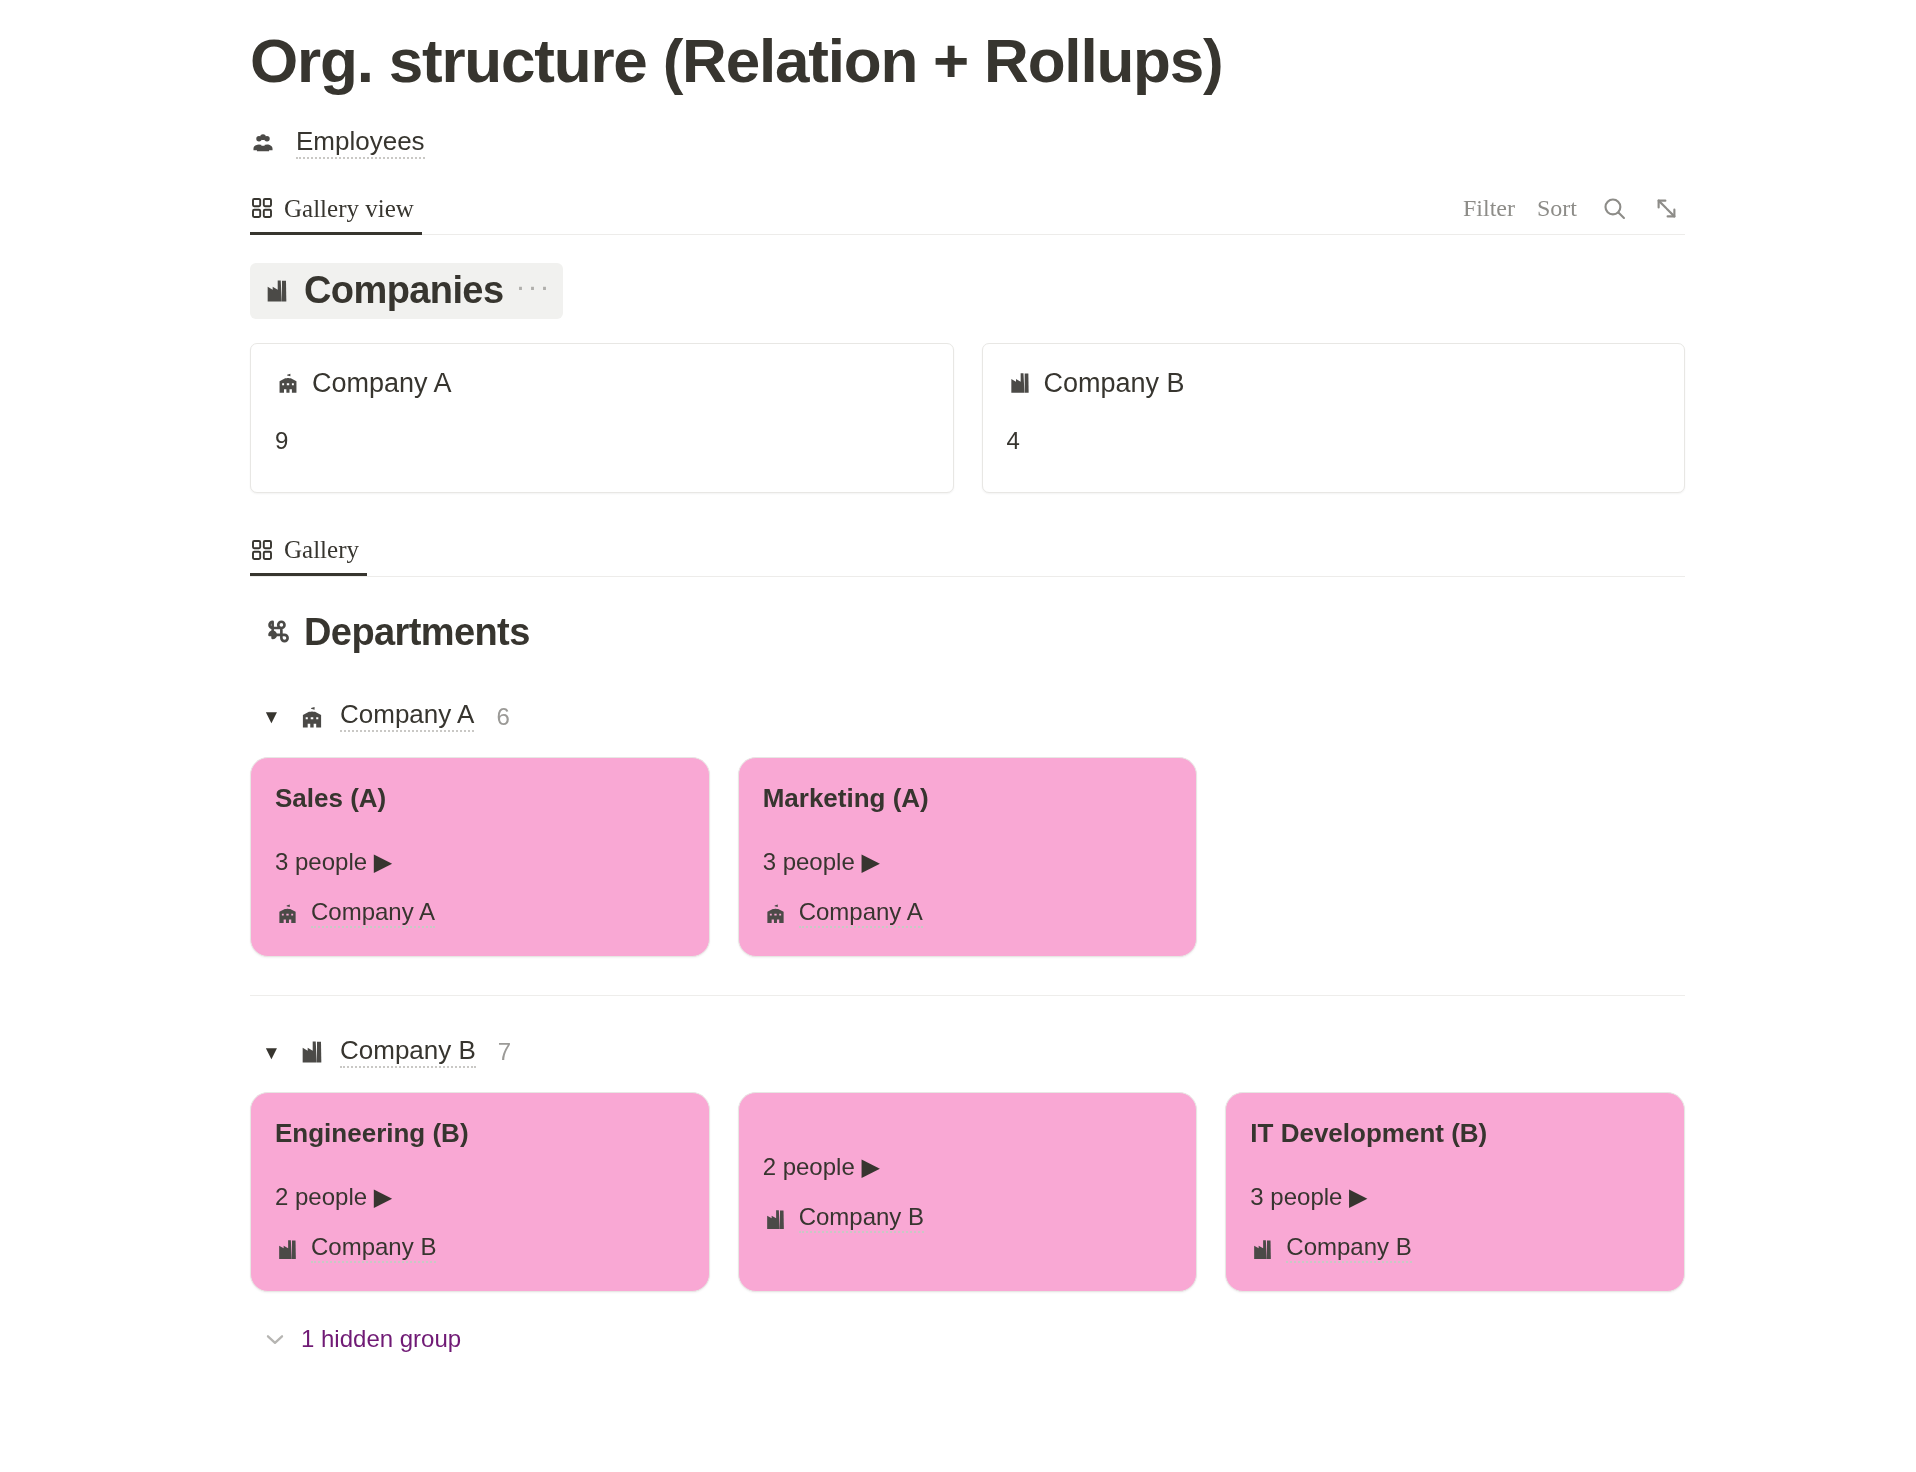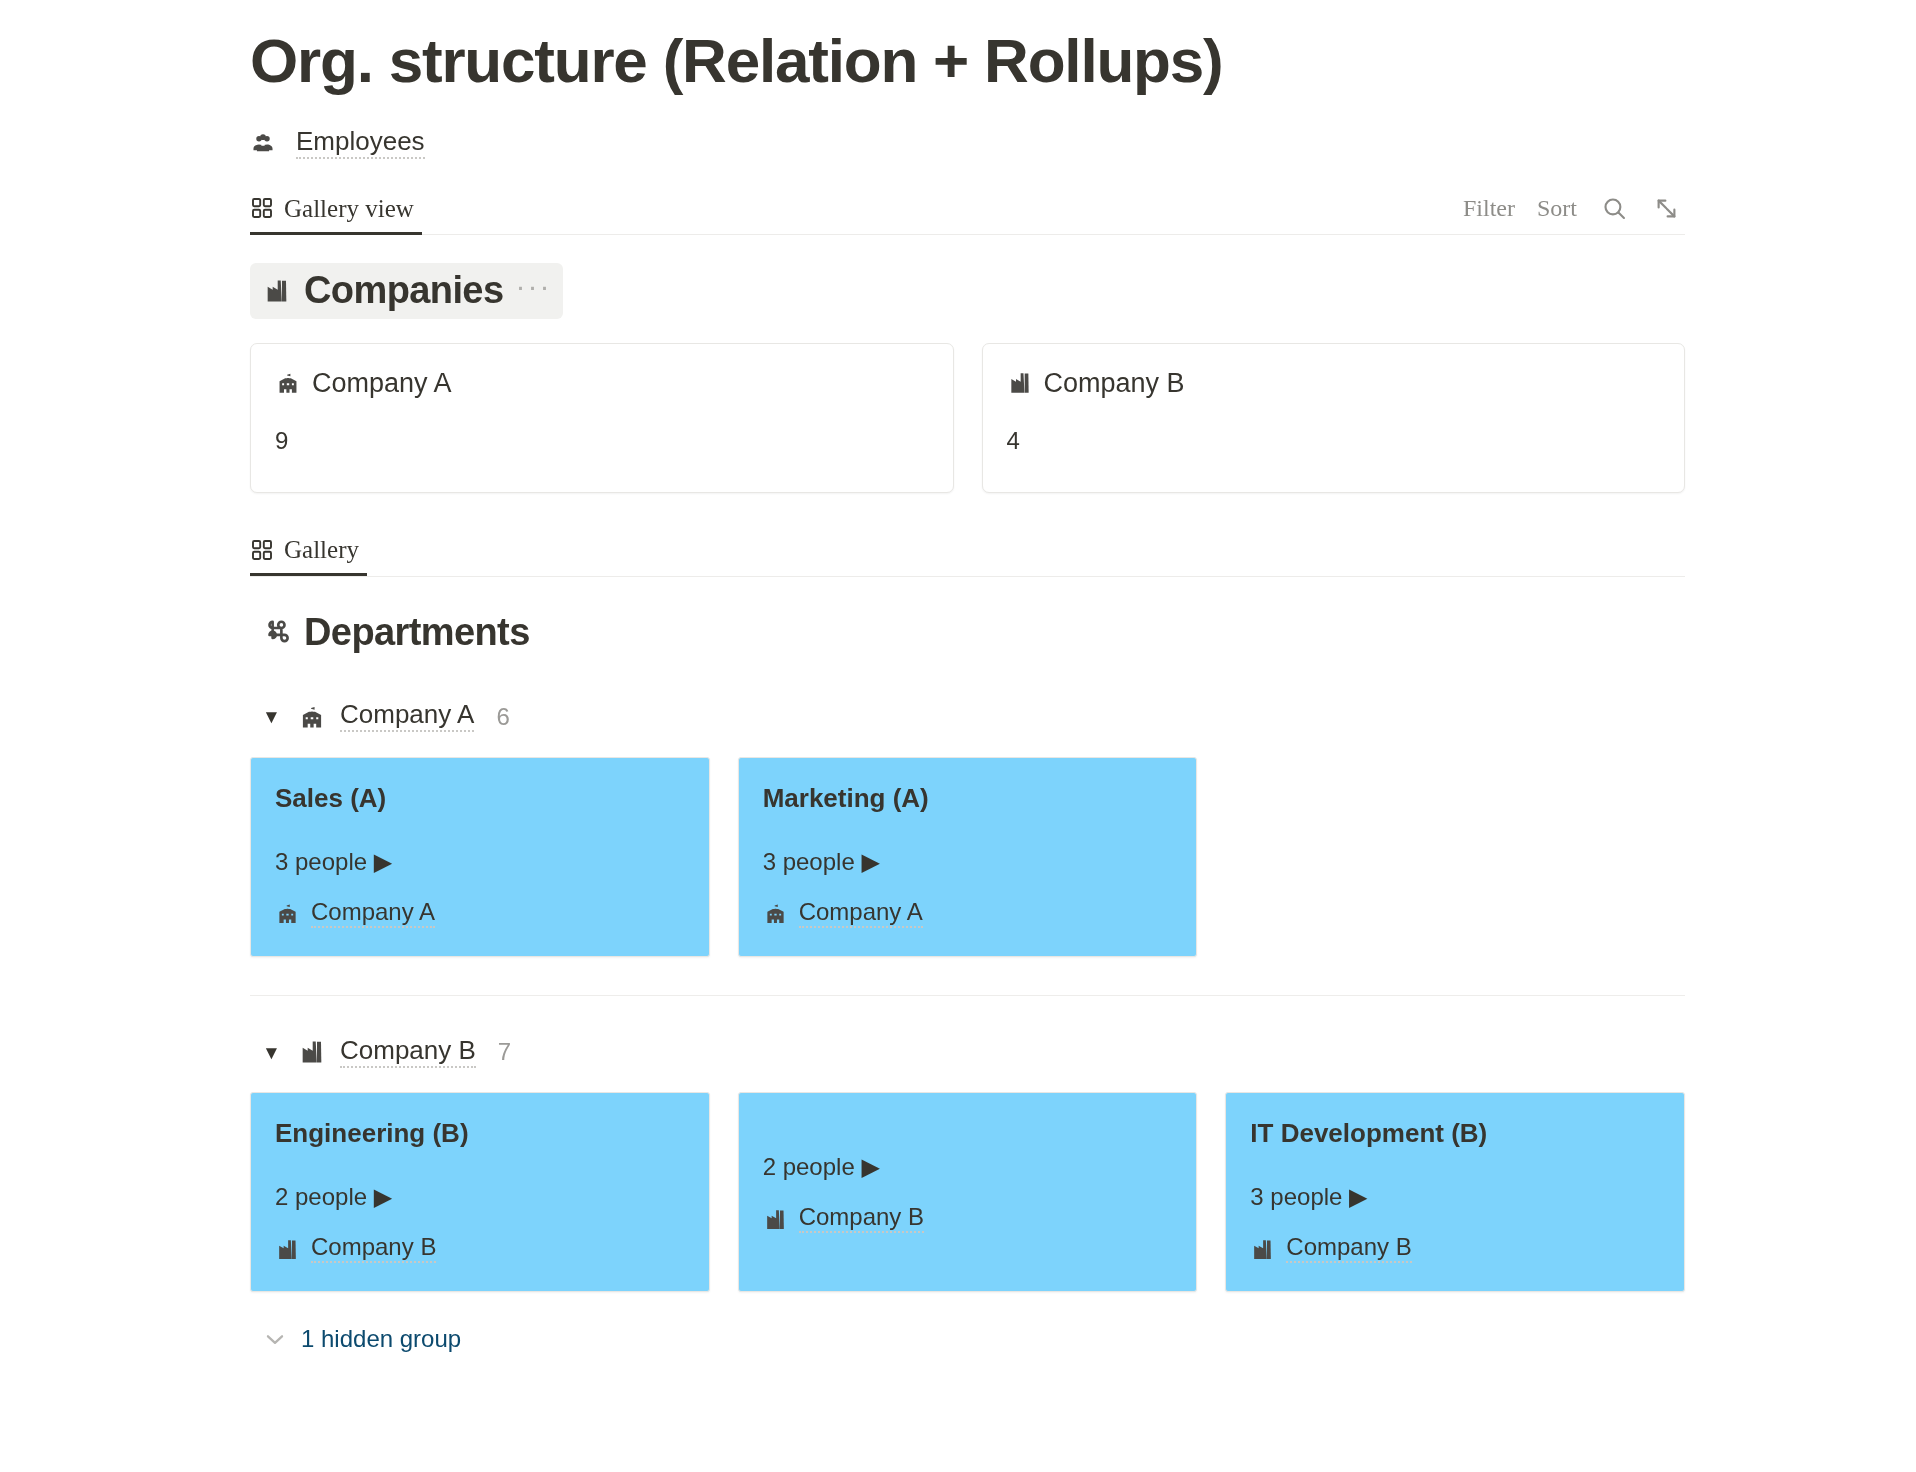--- a/index.html
+++ b/index.html
@@ -252,24 +252,24 @@
 
   
   .dept-grid {
     margin-top: 22px;
     display: grid;
     grid-template-columns: repeat(3, 1fr);
     gap: 28px;
   }
   .dept-card {
     border: 1.5px solid #e8e7e4;
-    border-radius: 3px;
+    border-radius: 18px;
     box-shadow: 0 1px 2px rgba(15,15,15,0.05);
     padding: 26px 24px 28px 24px;
-    background: #7dd3fc;
+    background: #f9a8d4;
     min-height: 200px;
     cursor: pointer;
   }
   .dept-card-title {
     font-size: 26px;
     font-weight: 700;
     color: #37352f;
     line-height: 1.15;
   }
   .dept-card-people {
@@ -319,21 +319,21 @@
   .hidden-group-icon {
     display: inline-flex;
     align-items: center;
     justify-content: center;
     width: 26px;
     height: 26px;
     color: #b6b5b2;
   }
   .hidden-group-text {
     font-size: 24px;
-    color: #0c4a6e;
+    color: #701a75;
     line-height: 1;
   }
 </style>
 </head>
 <body>
 
 <div class="page">
 
   
   <h1 class="page-title">Org. structure (Relation + Rollups)</h1>

